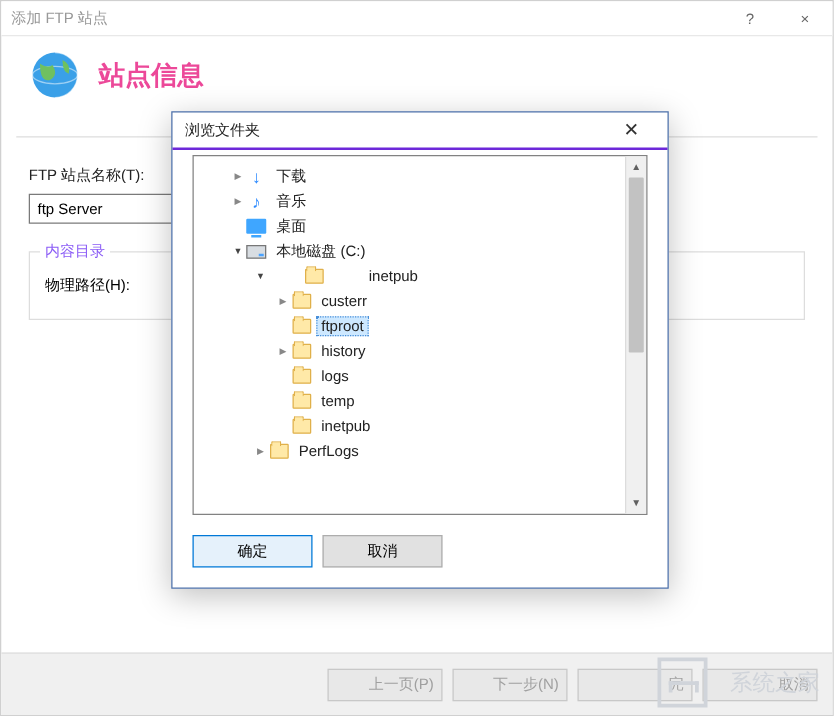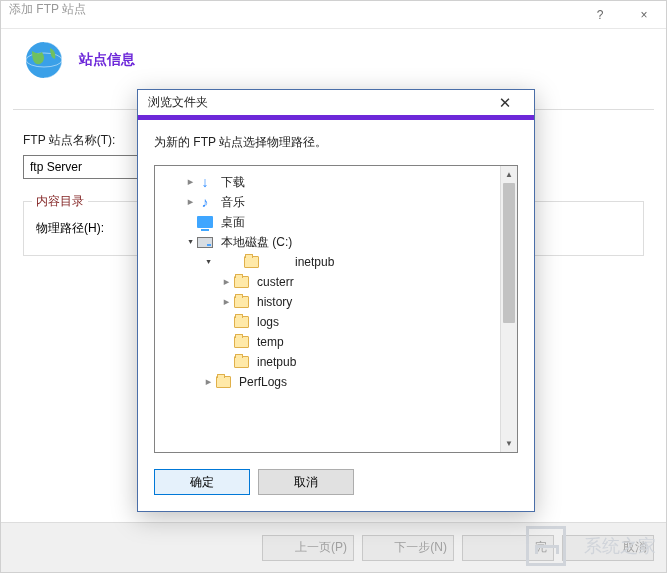--- a/index.html
+++ b/index.html
@@ -13,55 +13,55 @@
     position: relative;
     overflow: hidden;
     border: 1px solid #d0d0d0;
   }
   
   .titlebar {
     height: 28px;
     background: #fff;
     border-bottom: 1px solid #e8e8e8;
     display: flex;
-    align-items: flex-start;
+    align-items: center;
     padding: 0 0 0 8px;
     color: #999;
   }
   .titlebar .title { flex: 1; }
   .titlebar .ctl {
     width: 44px; height: 28px;
     display: inline-flex; align-items: center; justify-content: center;
     color: #666;
   }
   .header {
     display: flex;
     align-items: center;
     padding: 10px 22px 28px 22px;
   }
   .globe { width: 42px; height: 42px; margin-right: 14px; }
-  .header h1 { font-size: 14px; font-weight: 600; margin: 0; color: #6d28d9; }
+  .header h1 { font-size: 21px; font-weight: 600; margin: 0; color: #ec4899; }
   .divider { border-top: 1px solid #ddd; margin: 0 12px; height: 0; }
   .form-area { padding: 22px 22px 10px 22px; }
   .form-area label { display: block; margin-bottom: 6px; color: #222; }
   .tbox {
     width: 280px; height: 24px;
     border: 1px solid #7a7a7a;
     padding: 2px 6px; font: inherit;
     background: #fff;
   }
   .fieldset {
     border: 1px solid #ddd;
     margin-top: 22px;
     padding: 18px 12px 12px 12px;
     position: relative;
   }
   .fieldset .legend {
     position: absolute; top: -9px; left: 8px;
-    background: #fff; padding: 0 4px; color: #7f1d1d;
+    background: #fff; padding: 0 4px; color: #8b5cf6;
     font-size: 12px;
   }
   .phys-label { margin-bottom: 6px; display:block; }
   .bottom-bar {
     position: absolute;
     left: 0; right: 0; bottom: 0;
     height: 50px;
     border-top: 1px solid #ddd;
     background: #f0f0f0;
     display: flex;
@@ -116,21 +116,21 @@
     box-shadow: 0 6px 24px rgba(0,0,0,.25);
     display: flex;
     flex-direction: column;
   }
   .modal .dlg-title {
     height: 30px;
     display:flex; align-items:center;
     padding: 0 10px;
     font-size: 12px;
     color: #222;
-    border-bottom: 5px solid #6d28d9;
+    border-bottom: 2px solid #6d28d9;
   }
   .modal .dlg-title .tt { flex:1;}
   .modal .close {
     width: 38px; height: 26px;
     display:flex; align-items:center; justify-content:center;
     font-size: 15px; color:#333;
   }
   .modal .instr { padding: 14px 16px 10px 16px; color:#222; }
   .tree-wrap {
     margin: 4px 16px 8px 16px;
@@ -237,21 +237,20 @@
 <div class="watermark">
   <span class="logo"></span>
   <span>系统之家</span>
 </div>
 
 <div class="modal">
   <div class="dlg-title">
     <span class="tt">浏览文件夹</span>
     <span class="close">✕</span>
   </div>
-  <div class="instr">为新的 FTP 站点选择物理路径。</div>
   <div class="tree-wrap">
     <div class="tree-inner" id="tree-inner">
         <div class="node" style="padding-left: 28px;">
           <span class="arrow collapsed"></span>
           <span class="ico dlicon">↓</span>
           <span class="lbl">下载</span>
         </div>
         <div class="node" style="padding-left: 28px;">
           <span class="arrow collapsed"></span>
           <span class="ico noteicon">♪</span>
@@ -277,20 +276,27 @@
             <span class="folder"></span>
           </span>
           <span class="lbl">inetpub</span>
         </div>
         <div class="node" style="padding-left: 64px;">
           <span class="arrow collapsed"></span>
           <span class="ico">
             <span class="folder"></span>
           </span>
           <span class="lbl">custerr</span>
+        </div>
+        <div class="node" style="padding-left: 64px;">
+          <span class="arrow none"></span>
+          <span class="ico">
+            <span class="folder"></span>
+          </span>
+          <span class="lbl selected">ftproot</span>
         </div>
         <div class="node" style="padding-left: 64px;">
           <span class="arrow collapsed"></span>
           <span class="ico">
             <span class="folder"></span>
           </span>
           <span class="lbl">history</span>
         </div>
         <div class="node" style="padding-left: 64px; text-align: right;">
           <span class="arrow none"></span>

